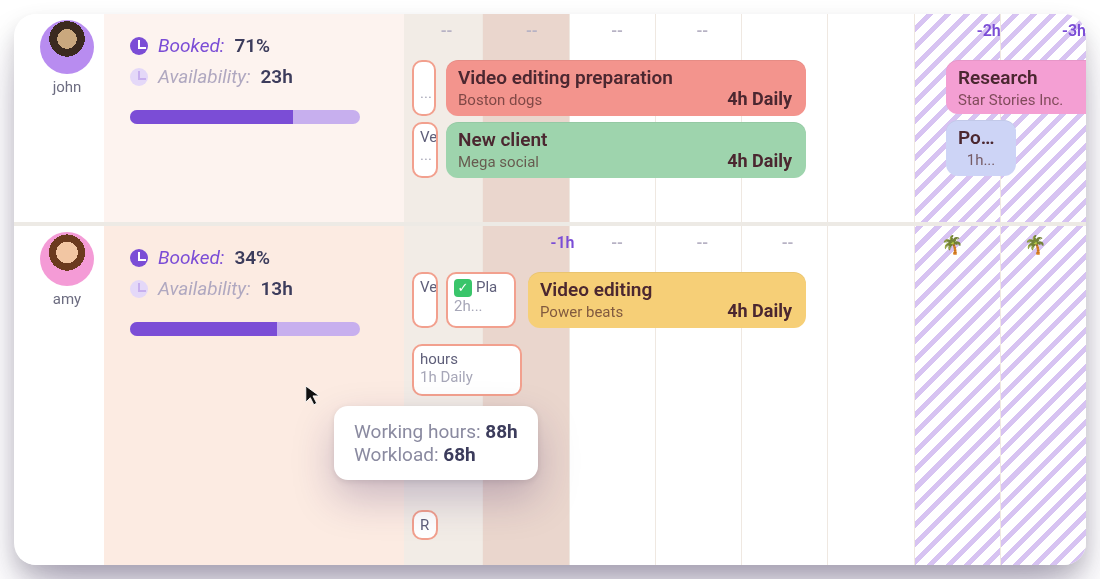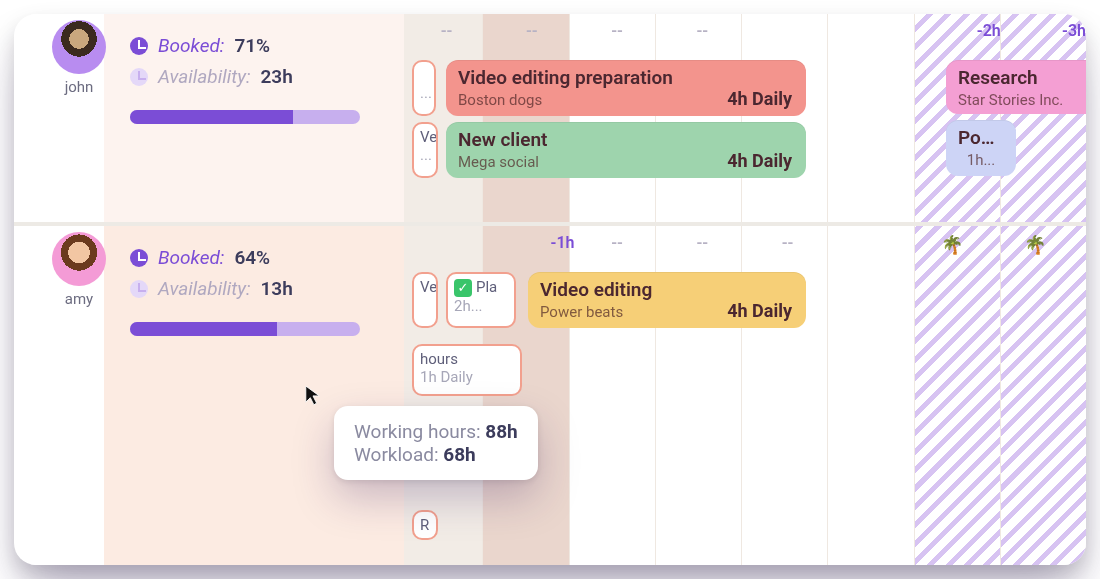--- a/index.html
+++ b/index.html
@@ -33,21 +33,21 @@
     background-image:repeating-linear-gradient(135deg,#ffffff 0 8px,#d7c3f2 8px 13px);
   }
 
   .rows{position:absolute;inset:0;}
   .row{position:absolute;left:0;right:0;}
   .row.r1{top:0;height:208px;}
   .row.r2{top:212px;bottom:0;}
   .rowsep{position:absolute;left:0;right:0;top:208px;height:4px;background:var(--sep);}
 
   
-  .rail{position:absolute;left:16px;top:0;bottom:0;width:70px;background:#fff;z-index:3;}
+  .rail{position:absolute;left:4px;top:0;bottom:0;width:70px;background:#fff;z-index:3;}
   .avatar{width:54px;height:54px;border-radius:50%;margin:6px 0 4px 22px;display:block;}
   .av-john{background:radial-gradient(circle at 50% 35%,#caa87e 0 22%,#3b2a1f 22% 40%,transparent 40%),linear-gradient(#b88cf0,#b88cf0);}
   .av-amy{background:radial-gradient(circle at 50% 38%,#f2c6a3 0 25%,#6b3a1e 25% 42%,transparent 42%),linear-gradient(#f49bd6,#f49bd6);}
   .uname{font-size:15px;color:#6c6c80;text-align:center;width:78px;margin-left:10px;}
 
   
   .panel{position:absolute;left:90px;top:0;bottom:0;width:300px;background:var(--panel);padding:20px 18px 10px 26px;z-index:2;}
   .row.r2 .panel,.row.r2 .rail{background:var(--panel2);} 
   .row.r2 .rail{background:#fff;}
   .stat{display:flex;align-items:center;gap:10px;font-size:19px;margin-bottom:8px;}
@@ -176,21 +176,21 @@
         </div>
         <div class="row r2">
           <div class="rail">
             <div class="avatar av-amy"></div>
             <div class="uname">amy</div>
           </div>
           <div class="panel">
             <div class="stat booked">
               <span class="clock solid"></span>
               <span class="lab">Booked:</span>
-              <span class="val">64%</span>
+              <span class="val">34%</span>
             </div>
             <div class="stat">
               <span class="clock outline"></span>
               <span class="lab">Availability:</span>
               <span class="val">13h</span>
             </div>
             <div class="bar">
               <span style="width:64%"></span>
             </div>
           </div>

